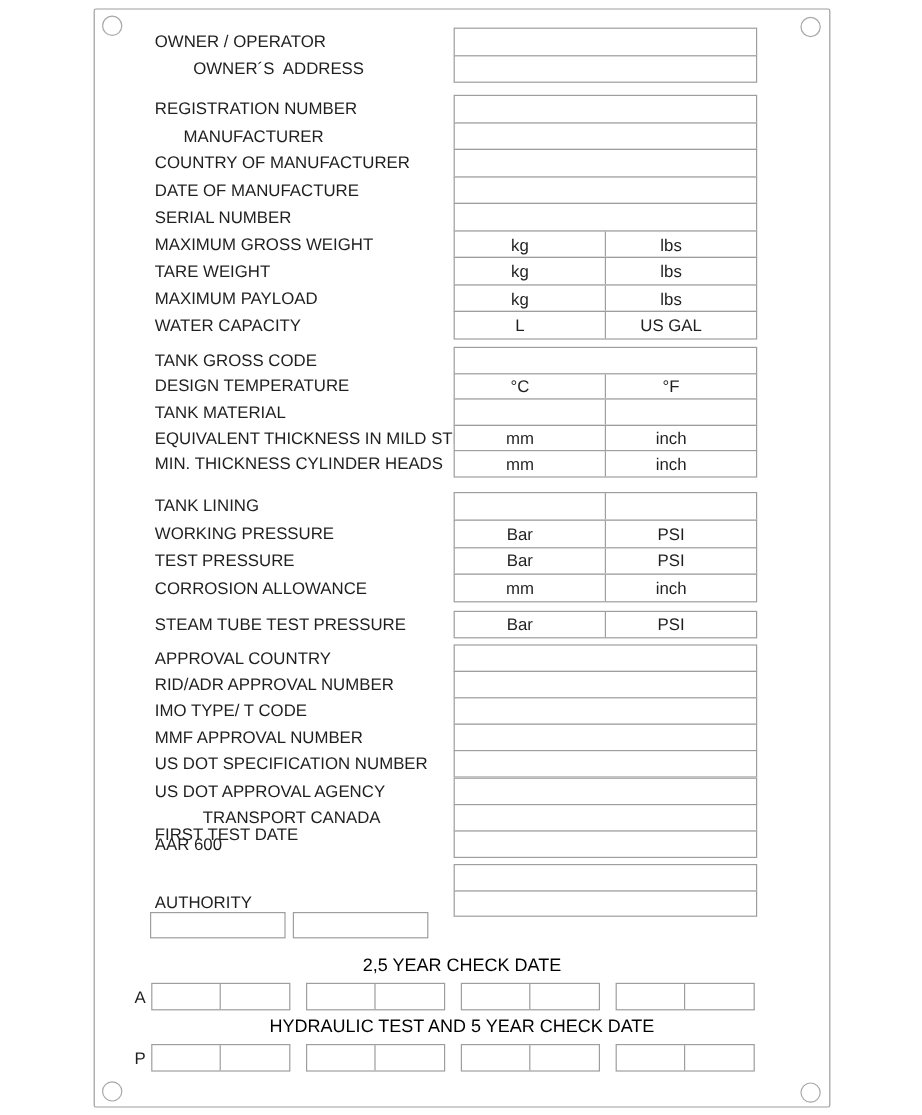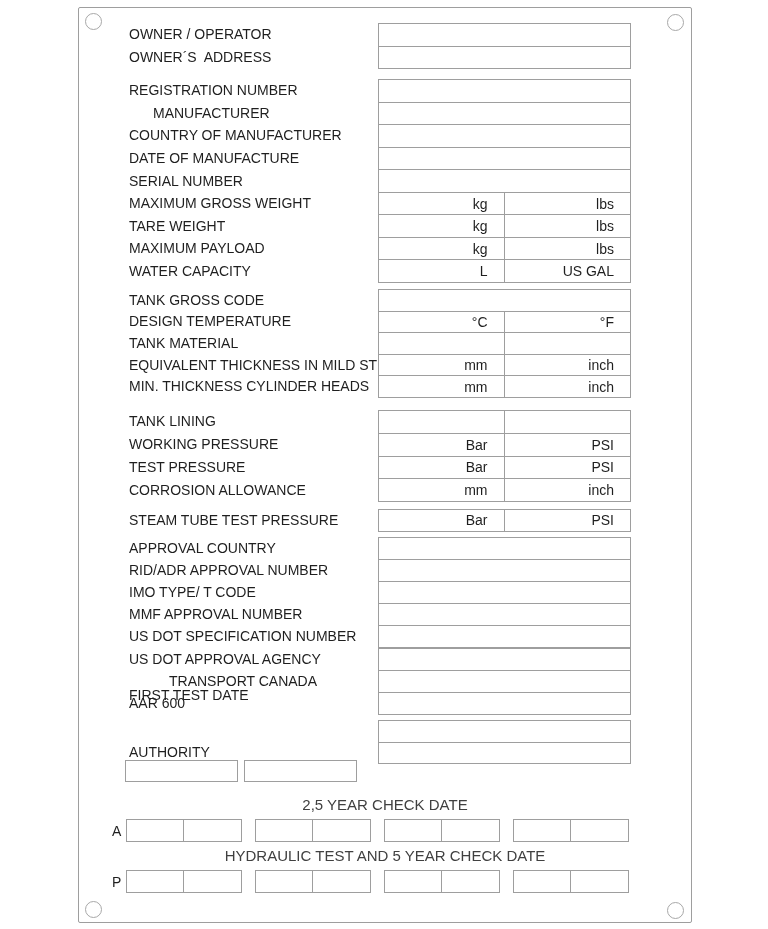--- a/index.html
+++ b/index.html
@@ -18,28 +18,28 @@
   }
   .lbl{
     position:absolute;left:50px;font-size:14px;line-height:1;color:#1f1f1f;
     white-space:pre;display:flex;align-items:center;
   }
   .fieldrow{
     position:absolute;left:299px;width:253px;background:#ffffff;
     border:1px solid #9e9e9e;box-sizing:border-box;display:flex;
   }
   .cell{
-    flex:1 1 50%;display:flex;align-items:center;justify-content:flex-end;
+    flex:1 1 50%;display:flex;align-items:center;justify-content:center;
     padding-right:16px;box-sizing:border-box;font-size:14px;overflow:hidden;
   }
   .cell.left{border-right:1px solid #9e9e9e;}
   .cell.full{justify-content:flex-start;padding-left:6px;}
   .check-title{
     position:absolute;left:0;width:100%;text-align:center;font-size:15px;
-    line-height:1;color:#404040;
+    line-height:1;color:#000000;
   }
   .check-row-label{
     position:absolute;font-size:14px;display:flex;align-items:center;color:#1f1f1f;
   }
   .check-group{
     position:absolute;border:1px solid #9e9e9e;box-sizing:border-box;
     display:flex;background:#ffffff;
   }
   .check-cell{flex:1 1 50%;box-sizing:border-box;}
   .check-cell.left{border-right:1px solid #9e9e9e;}
@@ -53,21 +53,21 @@
 <div id="plate">
   <div class="hole" style="left:6px;top:5px"></div>
   <div class="hole" style="left:588px;top:6px"></div>
   <div class="hole" style="left:6px;top:893px"></div>
   <div class="hole" style="left:588px;top:894px"></div>
   <div id="sections-root">
       <div class="lbl" style="top: 15px; height: 22.5px;">OWNER / OPERATOR</div>
       <div class="fieldrow" style="top: 15px; height: 23.5px; width: 253px; left: 299px;">
         <div class="cell full"></div>
       </div>
-      <div class="lbl" style="top: 37.5px; height: 22.5px;">OWNER´S  ADDRESS</div>
+      <div class="lbl" style="top: 37.5px; height: 22.5px; margin-left: 32px;">OWNER´S  ADDRESS</div>
       <div class="fieldrow" style="top: 37.5px; height: 23.5px; width: 253px; left: 299px;">
         <div class="cell full"></div>
       </div>
       <div class="lbl" style="top: 71px; height: 22.56px;">REGISTRATION NUMBER</div>
       <div class="fieldrow" style="top: 71px; height: 23.56px; width: 253px; left: 299px;">
         <div class="cell full"></div>
       </div>
       <div class="lbl" style="top: 93.56px; height: 22.56px; margin-left: 24px;">MANUFACTURER</div>
       <div class="fieldrow" style="top: 93.56px; height: 23.56px; width: 253px; left: 299px;">
         <div class="cell full"></div>

